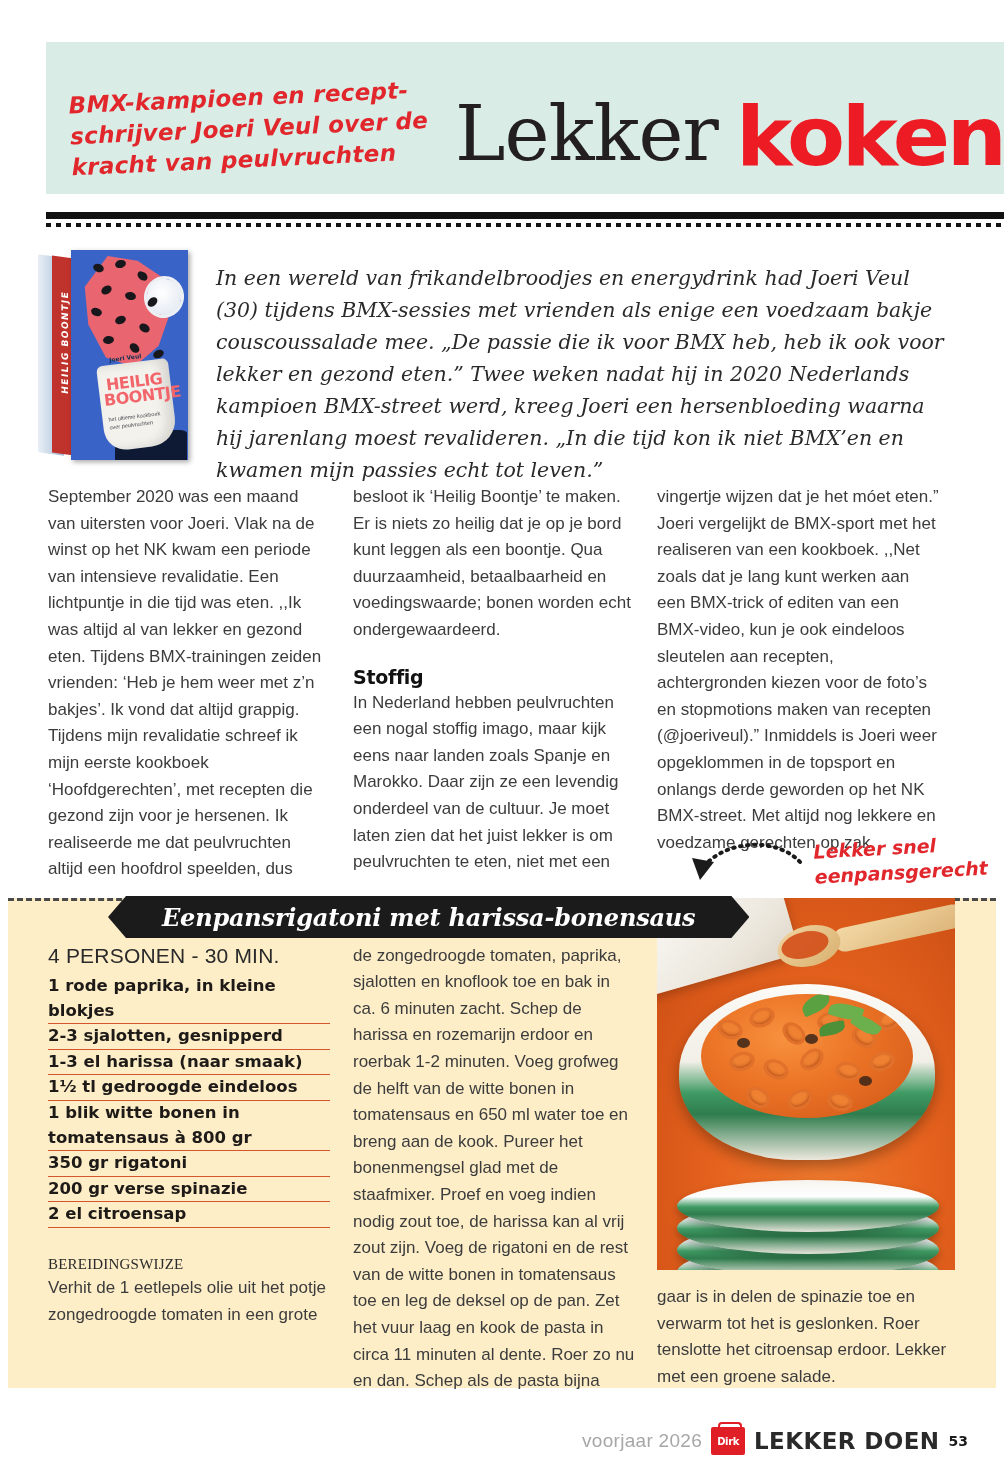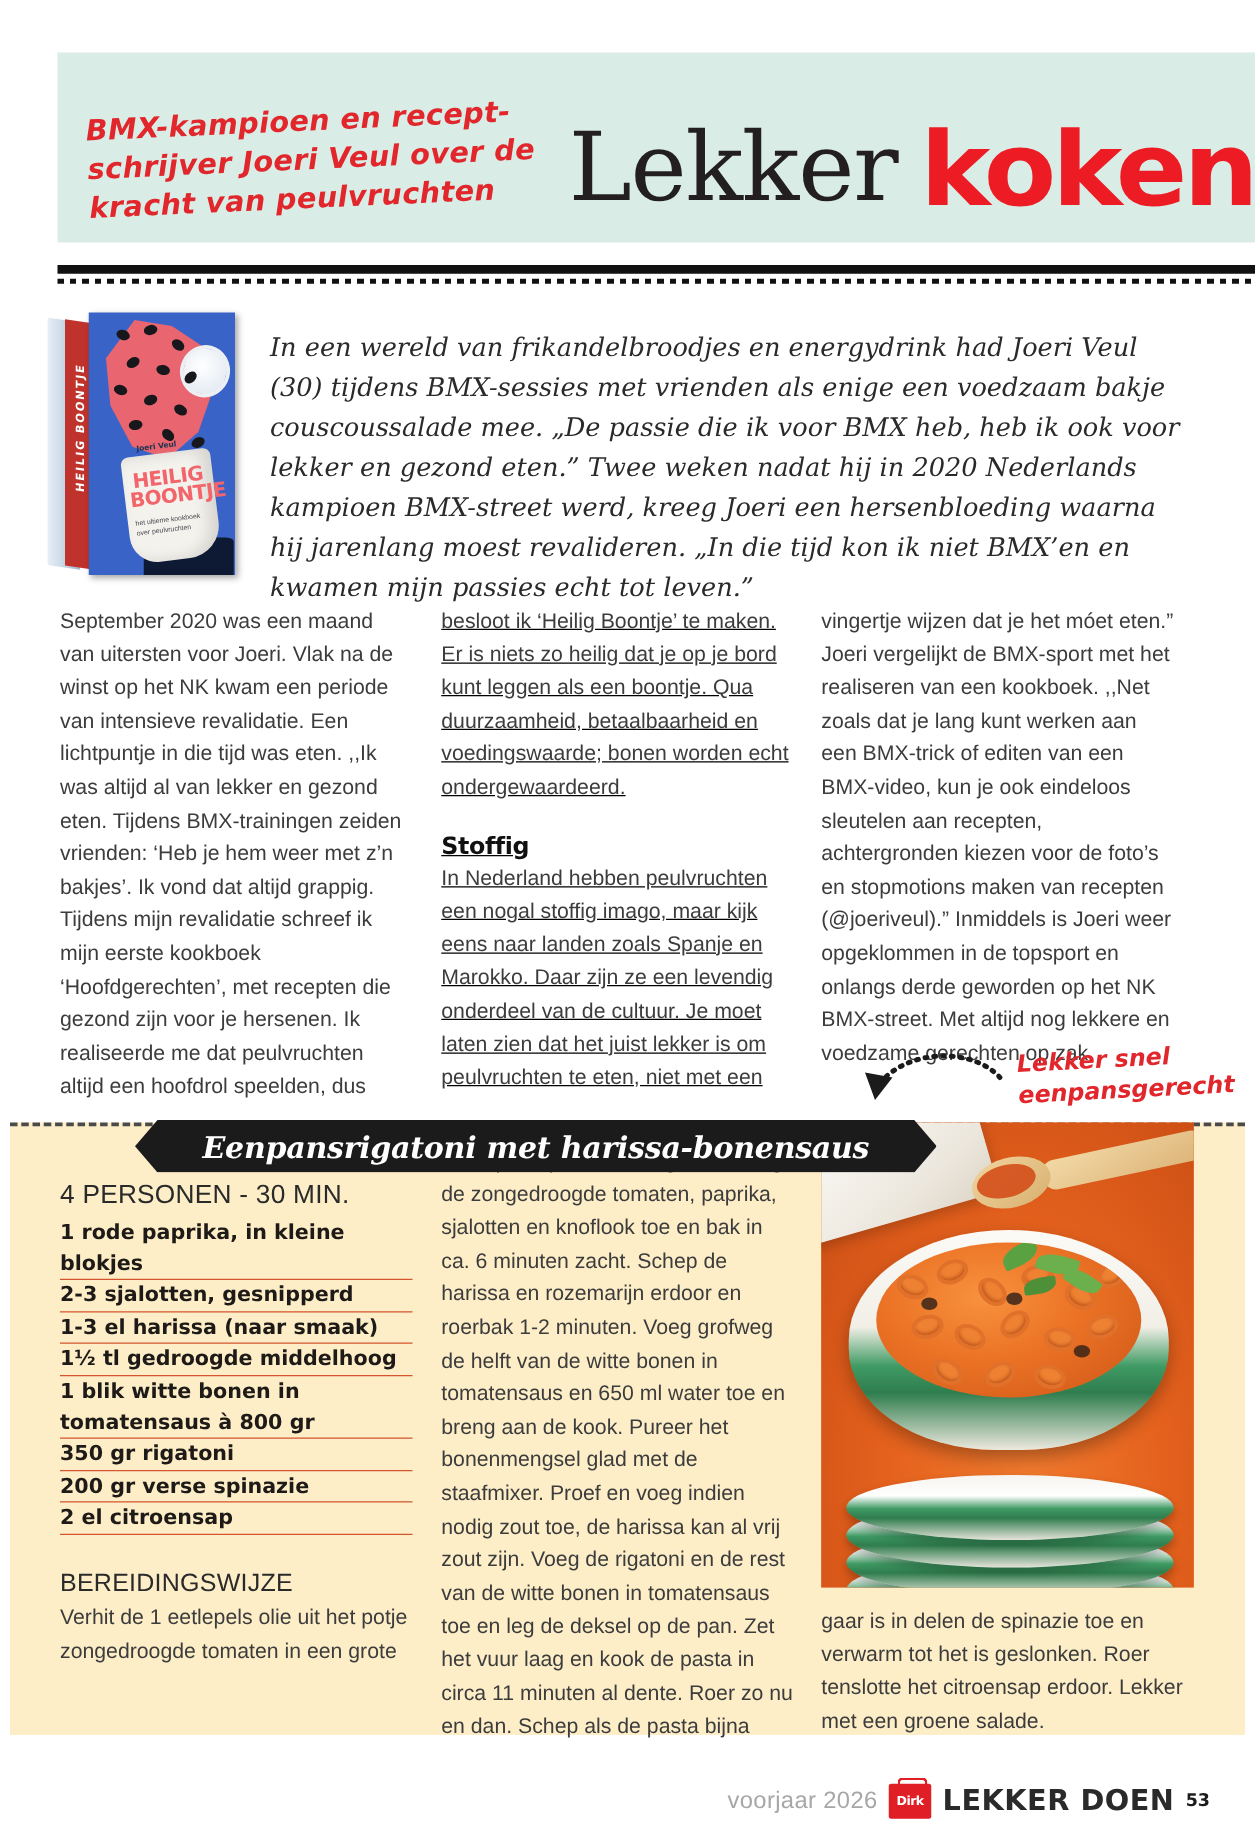--- a/index.html
+++ b/index.html
@@ -149,21 +149,21 @@
     font-style: italic;
     font-size: 20.5px;
     line-height: 32px;
     color: #2a2a2a;
   }
 
   
   .cols { position: absolute; left: 48px; top: 484px; width: 904px; }
   .col { position: absolute; top: 0; width: 282px; }
   .col.c1 { left: 0; }
-  .col.c2 { left: 305px; text-decoration: underline; }
+  .col.c2 { left: 305px; }
   .col.c3 { left: 609px; }
   .col p {
     font-family: "Liberation Sans", sans-serif;
     font-size: 17px;
     line-height: 26.6px;
     color: #3c3c3c;
   }
   .col .subhead {
     font-family: "DejaVu Sans", sans-serif;
     font-weight: 700;
@@ -231,22 +231,22 @@
   .ing {
     font-family: "DejaVu Sans", sans-serif;
     font-weight: 700;
     font-size: 16.5px;
     line-height: 24.6px;
     color: #1e1a17;
     border-bottom: 1.5px solid #d4552e;
     display: block;
   }
   .prep-head {
-    font-family: Liberation Sans, sans-serif;
-    font-size: 20px;
+    font-family: Liberation Serif, serif;
+    font-size: 15px;
     color: #2a2a2a;
     letter-spacing: 0.2px;
     margin: 28px 0 2px;
   }
   .r-col p {
     font-family: "Liberation Sans", sans-serif;
     font-size: 17px;
     line-height: 26.6px;
     color: #3c3c3c;
   }
@@ -463,21 +463,21 @@
     <div class="leaf" style="left:150px;top:24px;width:30px;height:14px;transform:rotate(34deg);background:#6bb04c"></div>
   </div>
 </div>
 
 <div class="r-col rc1">
   <div class="serves">4 PERSONEN - 30 MIN.</div>
   <div id="ingredients-list">
       <span class="ing">1 rode paprika, in kleine blokjes</span>
       <span class="ing">2-3 sjalotten, gesnipperd</span>
       <span class="ing">1-3 el harissa (naar smaak)</span>
-      <span class="ing">1½ tl gedroogde middelhoog</span>
+      <span class="ing">1½ tl gedroogde eindeloos</span>
       <span class="ing">1 blik witte bonen in tomatensaus à 800 gr</span>
       <span class="ing">350 gr rigatoni</span>
       <span class="ing">200 gr verse spinazie</span>
       <span class="ing">2 el citroensap</span>
     </div>
   <div class="prep-head">BEREIDINGSWIJZE</div>
   <p>Verhit de 1 eetlepels olie uit het potje zongedroogde tomaten in een grote</p>
 </div>
 
 <div class="r-col rc2">

